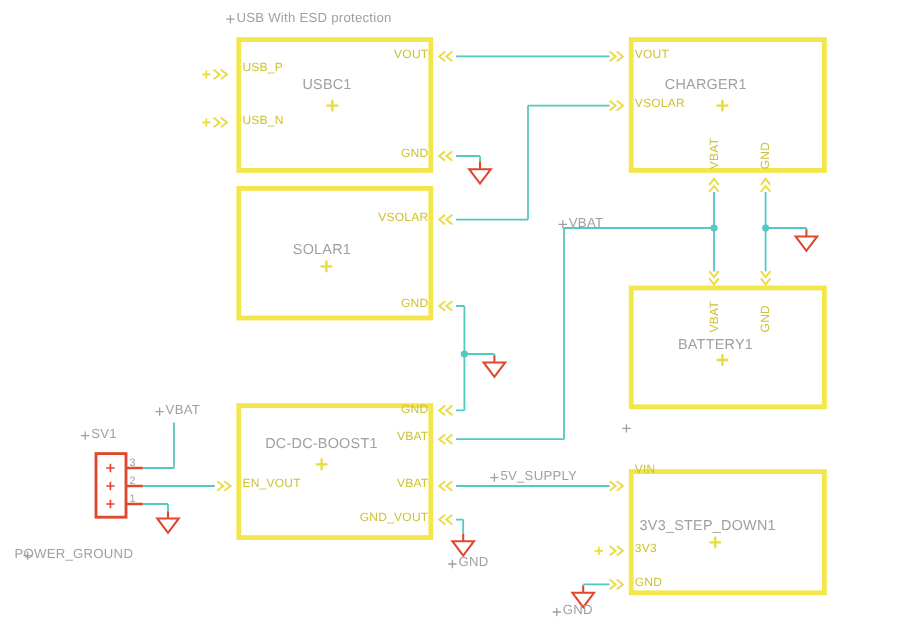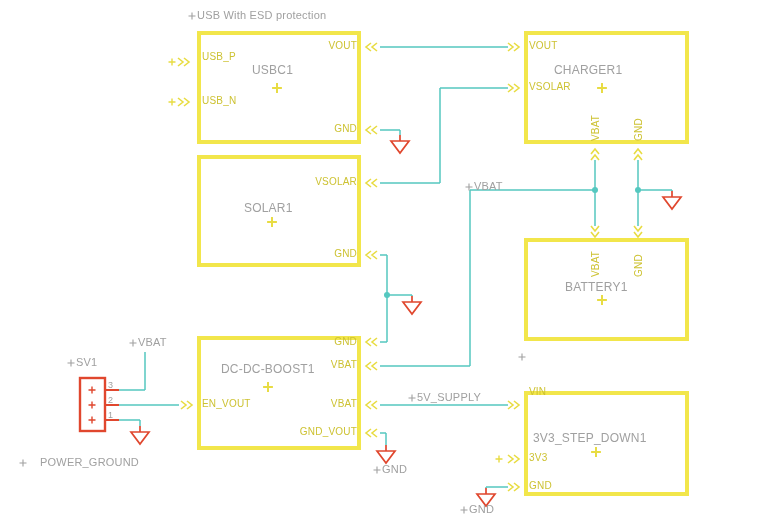--- a/index.html
+++ b/index.html
@@ -121,21 +121,21 @@
     <g>
       <rect class="sv1r" x="80" y="378" width="25" height="53"></rect>
       <path class="sv1p" d="M105,390 H119 M105,405 H119 M105,420 H119"></path>
       <use href="#cross" class="rcross" transform="translate(92,390)"></use>
       <use href="#cross" class="rcross" transform="translate(92,405)"></use>
       <use href="#cross" class="rcross" transform="translate(92,420)"></use>
     </g>
   </svg>
 
   <span class="t c-gray s11" style="left:197px;top:10px">USB With ESD protection</span>
-  <span class="t c-gray s11" style="left:40px;top:457px">POWER_GROUND</span>
+  <span class="t c-gray s11" style="left:12px;top:457px">POWER_GROUND</span>
 
   <span class="t c-gray s11" style="left:138px;top:337px">VBAT</span>
   <span class="t c-gray s11" style="left:474px;top:181px">VBAT</span>
   <span class="t c-gray s11" style="left:417px;top:392px">5V_SUPPLY</span>
   <span class="t c-gray s11" style="left:382px;top:464px">GND</span>
   <span class="t c-gray s11" style="left:469px;top:504px">GND</span>
 
   <span class="t c-gray s12" style="left:252px;top:64px">USBC1</span>
   <span class="t c-gray s12" style="left:554px;top:64px">CHARGER1</span>
   <span class="t c-gray s12" style="left:244px;top:202px">SOLAR1</span>

